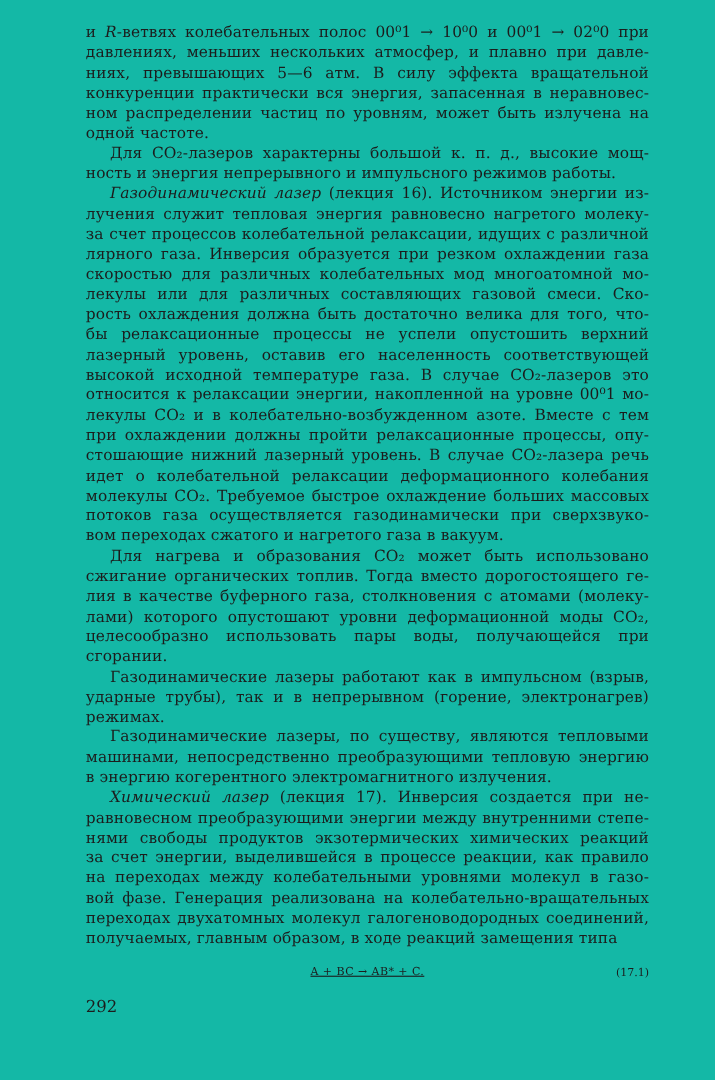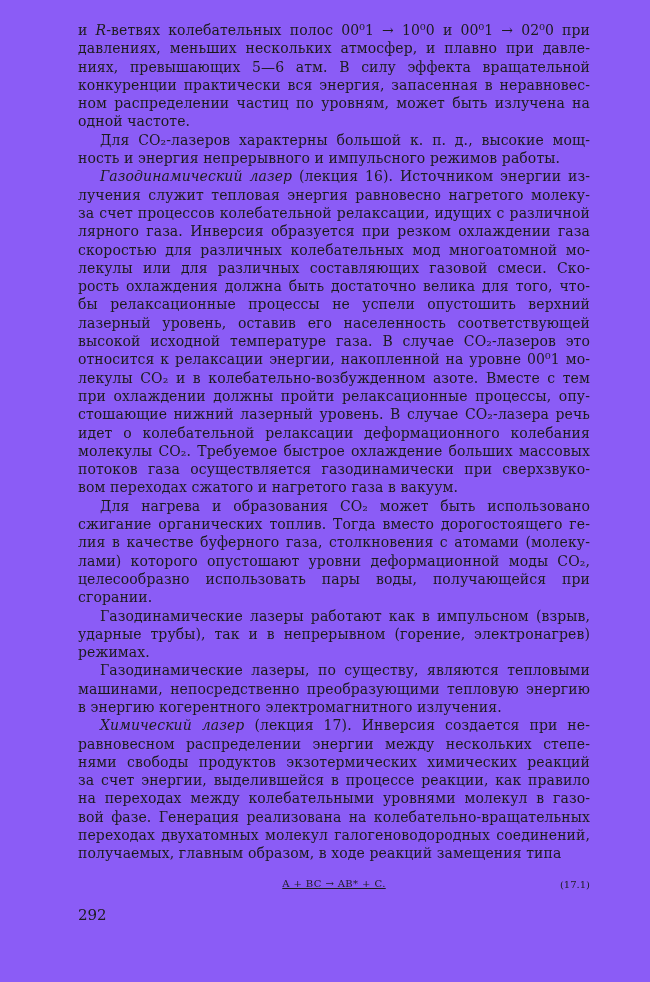--- a/index.html
+++ b/index.html
@@ -5,21 +5,21 @@
   html, body {
     margin: 0;
     padding: 0;
     background: #ffffff;
   }
   .page {
     position: relative;
     width: 650px;
     height: 982px;
     box-sizing: border-box;
-    background: #8b5cf6;
+    background: #14b8a6;
     color: #1c1c1c;
     font-family: "DejaVu Serif", "Liberation Serif", serif;
     padding: 21px 60px 0 78px;
     overflow: hidden;
   }
   .text-block {
     width: 512px;
   }
   .line {
     font-size: 14px;
@@ -110,21 +110,21 @@
         <div class="line">ударные трубы), так и в непрерывном (горение, электронагрев)</div>
         <div class="line last">режимах.</div>
       </div>
       <div>
         <div class="line indent">Газодинамические лазеры, по существу, являются тепловыми</div>
         <div class="line">машинами, непосредственно преобразующими тепловую энергию</div>
         <div class="line last">в энергию когерентного электромагнитного излучения.</div>
       </div>
       <div>
         <div class="line indent"><span class="it">Химический лазер</span><span> (лекция 17). Инверсия создается при не-</span></div>
-        <div class="line">равновесном распределении энергии между нескольких степе-</div>
+        <div class="line">равновесном преобразующими энергии между внутренними степе-</div>
         <div class="line">нями свободы продуктов экзотермических химических реакций</div>
         <div class="line">за счет энергии, выделившейся в процессе реакции, как правило</div>
         <div class="line">на переходах между колебательными уровнями молекул в газо-</div>
         <div class="line">вой фазе. Генерация реализована на колебательно-вращательных</div>
         <div class="line">переходах двухатомных молекул галогеноводородных соединений,</div>
         <div class="line last">получаемых, главным образом, в ходе реакций замещения типа</div>
       </div>
     </div>
   <div class="equation-row">
     <div class="eq-formula">A + BC → AB* + C.</div>

